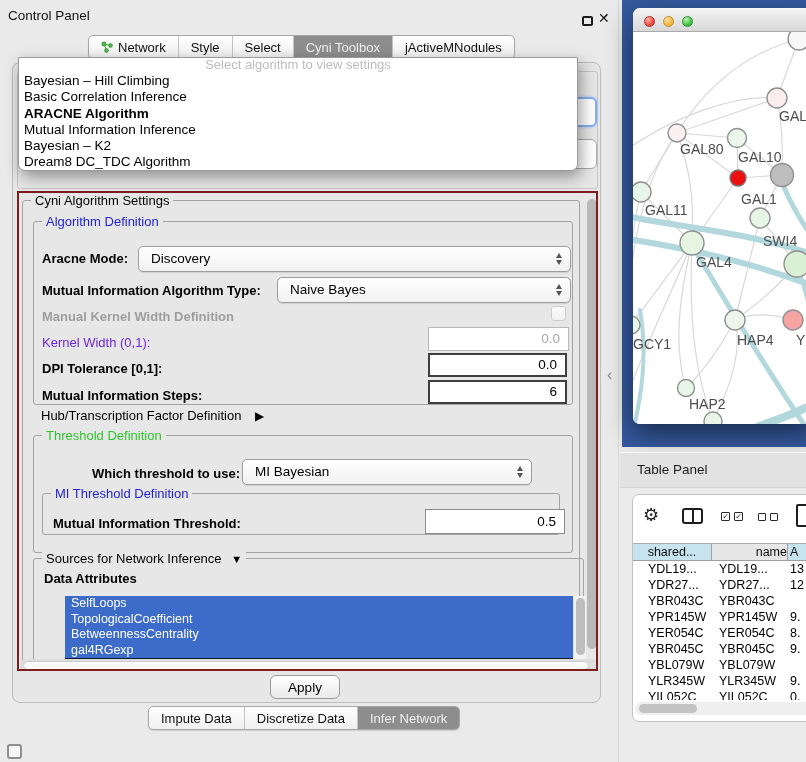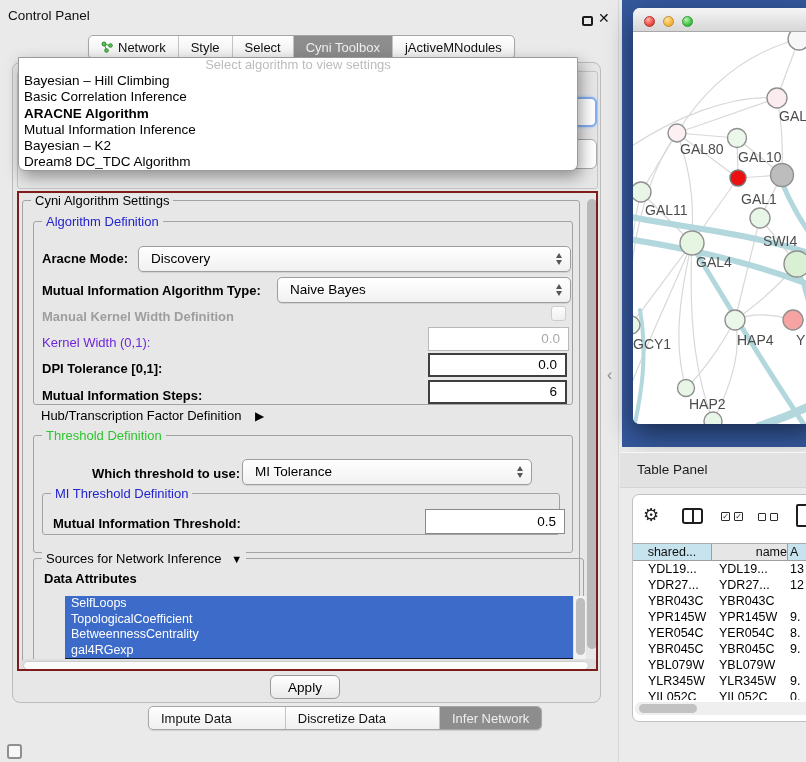--- a/index.html
+++ b/index.html
@@ -8,21 +8,21 @@
 
   
   #cp { position:absolute; left:0; top:0; width:619px; height:762px; background:#eaeaea; border-right:1px solid #d8d8d8; }
   .cp-titlebar { position:absolute; left:0; top:4px; width:100%; height:26px; }
   .cp-title { position:absolute; left:8px; top:4px; font-size:13.5px; color:#111; }
   .float-btn { position:absolute; left:582px; top:12px; width:11px; height:10px; border:2px solid #1b1b1b; border-radius:2px; background:transparent; }
   .close-btn { position:absolute; left:598px; top:6px; font-size:14px; font-weight:bold; color:#111; line-height:16px; }
 
   .seg { position:absolute; display:flex; height:24px; border:1px solid #a6a6a6; border-radius:5px; background:linear-gradient(#fefefe,#f0f0f0); overflow:hidden; box-shadow:0 1px 1px rgba(0,0,0,.12); }
   #top-tabs { left:88px; top:35px; }
-  #bottom-tabs { left:148px; top:706px;gap:41px; }
+  #bottom-tabs { left:148px; top:706px; }
   .tab { display:flex; align-items:center; padding:0 12px; font-size:13px; color:#111; border-left:1px solid #c3c3c3; white-space:nowrap;justify-content:center; }
   .tab:first-child { border-left:none; }
   .tab.selected { background:#8d8d8d; color:#efefef; }
   .tab .ticon { margin-right:5px; display:inline-flex; }
 
   #panel { position:absolute; left:12px; top:62px; width:589px; height:641px; background:#e7e7e7; border:1px solid #bcbcbc; border-radius:8px; }
 
   
   .ghost-group { position:absolute; left:4px; top:8px; width:581px; height:118px; border:1px solid #c6c6c6; border-radius:3px; }
   .ghost-combo1 { position:absolute; left:538px; top:34px; width:46px; height:30px; background:#fff; border:2px solid #85aef0; border-radius:6px; box-shadow:0 0 3px #9cc0f5; }
@@ -215,21 +215,21 @@
           <span class="flabel" style="left:18px;top:207px;">
             <span>Hub/Transcription Factor Definition</span>
             <span class="arrow-right">▶</span>
           </span>
 
           <div class="groupbox" id="grp-thresh">
             <span class="gtitle green">Threshold Definition</span>
 
             <span class="flabel b" style="left:58px;top:30px;">Which threshold to use:</span>
             <div class="combo" style="left:208px;top:23px;width:290px;height:26px;">
-              <span>MI Tolerance</span>
+              <span>MI Bayesian</span>
               <span class="stepper">
                   <span class="up"></span>
                   <span class="dn"></span>
                 </span>
             </div>
 
             <div class="groupbox" id="grp-mithr">
               <span class="gtitle blue">MI Threshold Definition</span>
               <span class="flabel b" style="left:10px;top:22px;">Mutual Information Threshold:</span>
               <div class="tfield norm" style="left:382px;top:15px;width:140px;height:25px;">0.5</div>

